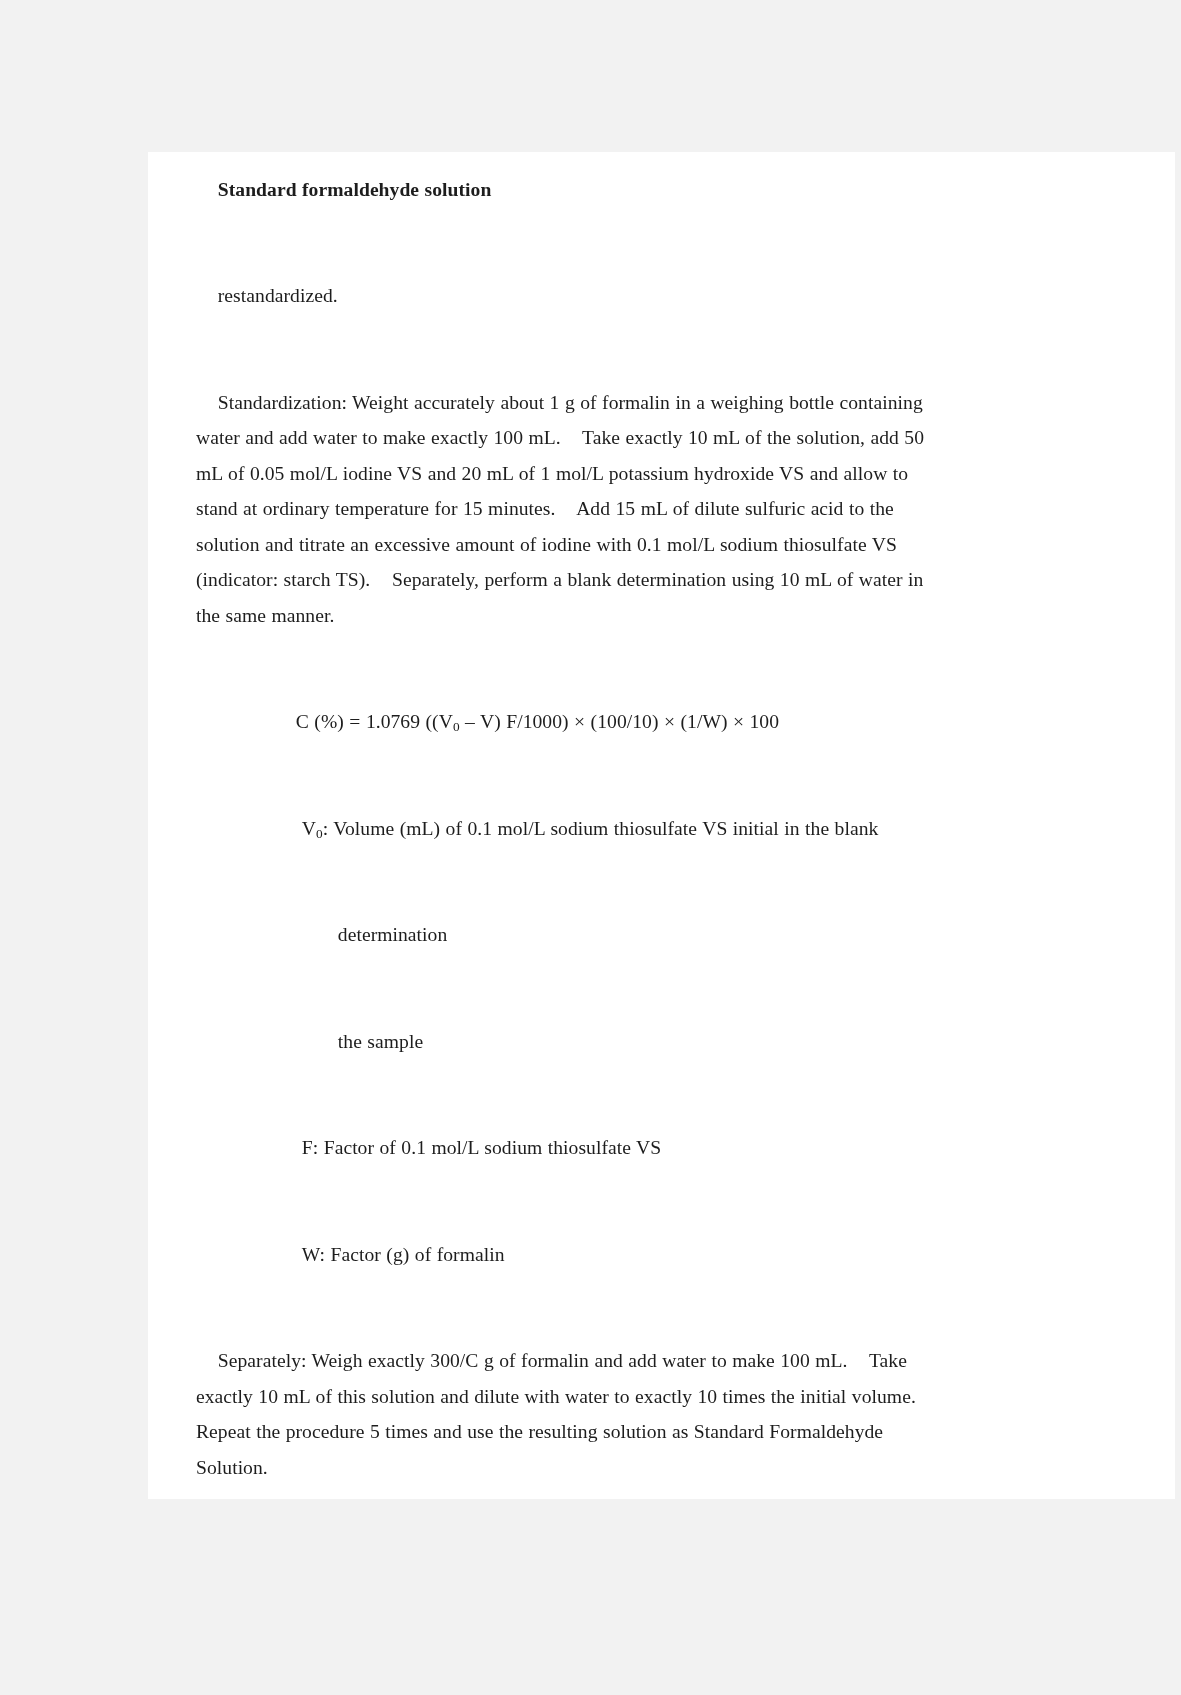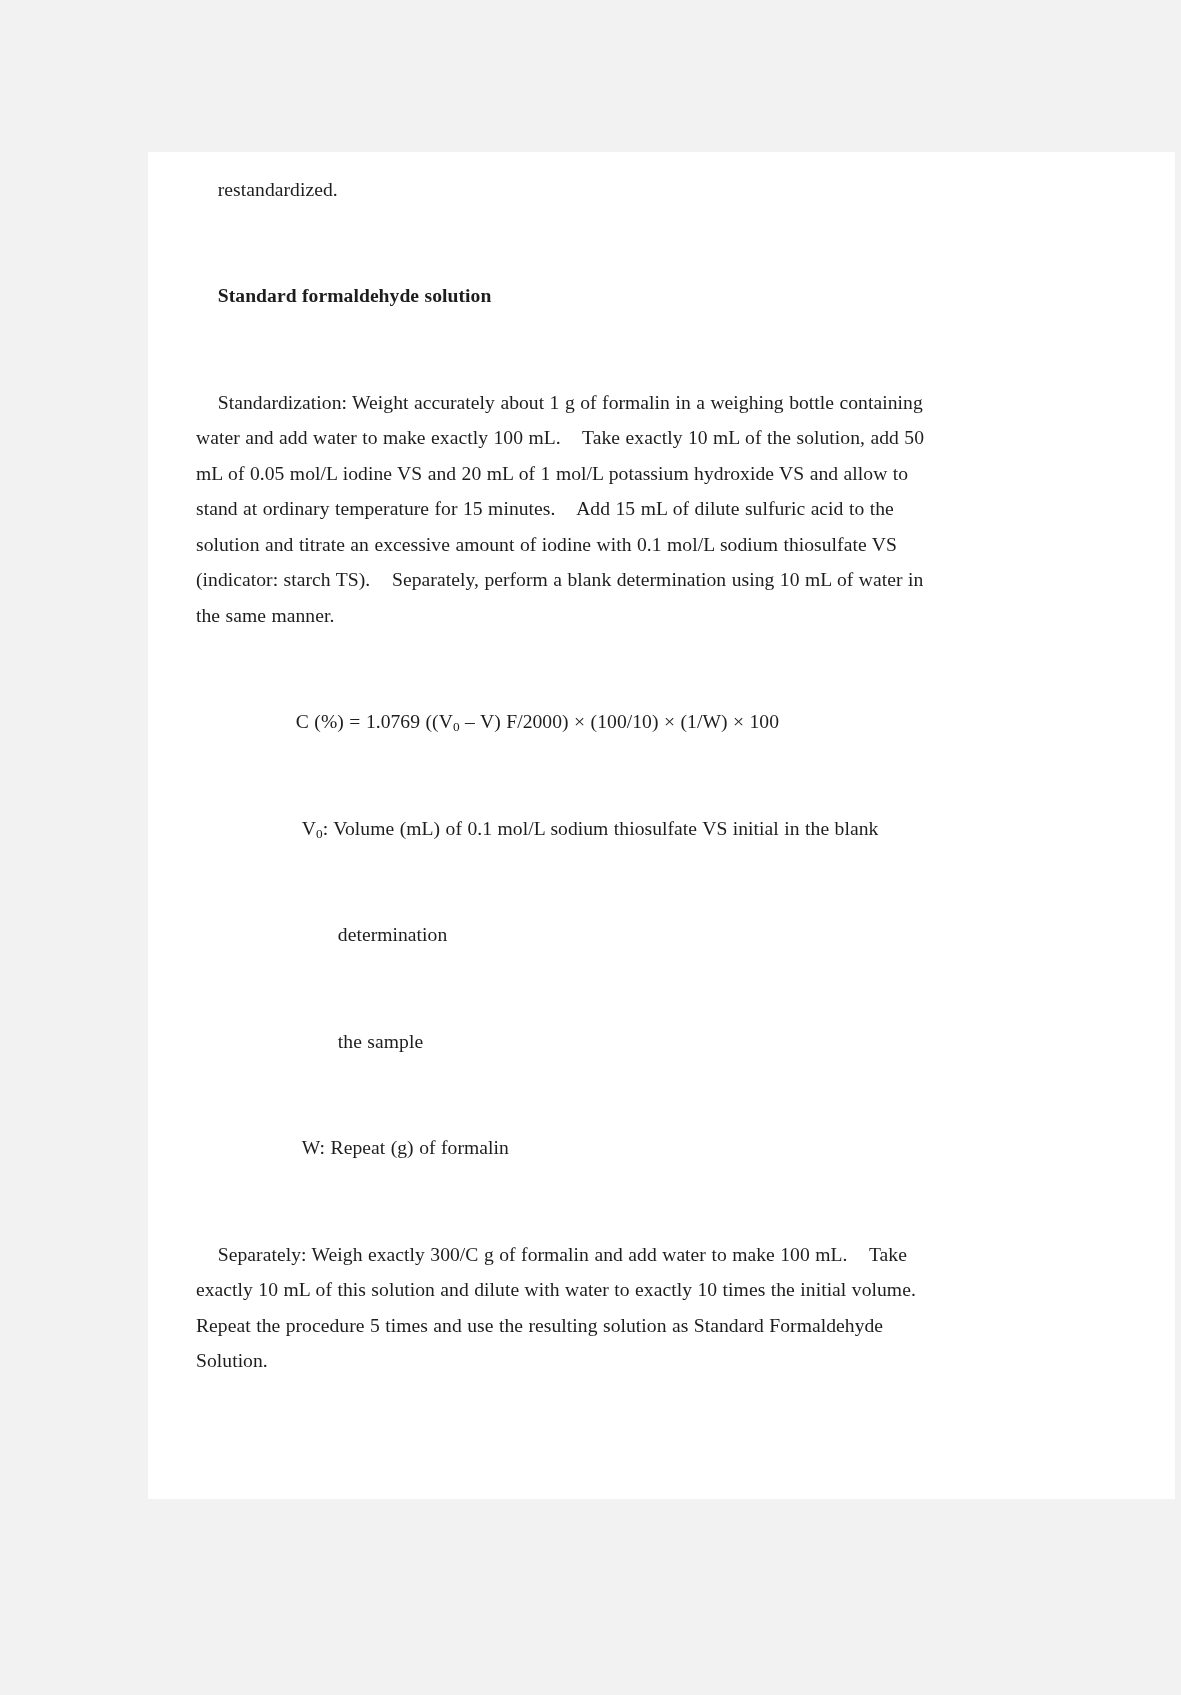--- a/index.html
+++ b/index.html
@@ -69,52 +69,55 @@
   }
 </style>
 </head>
 <body>
 
 <div class="page-sheet">
 </div>
 
 <div class="text-column">
 
+  <p class="para line heading">
+    <span>Standard formaldehyde solution</span>
+  </p>
+
   <p class="para line">
     <span>restandardized.</span>
-  </p>
-
-  <p class="para line heading">
-    <span>Standard formaldehyde solution</span>
   </p>
 
   <p class="para line">
     <span class="lbl-underline">Standardization</span><span>: Weight accurately about 1 g of formalin in a weighing bottle containing water and add water to make exactly 100 mL.    Take exactly 10 mL of the solution, add 50 mL of 0.05 mol/L iodine VS and 20 mL of 1 mol/L potassium hydroxide VS and allow to stand at ordinary temperature for 15 minutes.    Add 15 mL of dilute sulfuric acid to the solution and titrate an excessive amount of iodine with 0.1 mol/L sodium thiosulfate VS (indicator: starch TS).    Separately, perform a blank determination using 10 mL of water in the same manner.</span>
   </p>
 
 
   <p class="para line indent-eq">
-    <span>C (%) = 1.0769 ((V</span><sub>0</sub><span> – V) F/2000) × (100/10) × (1/W) × 100</span>
+    <span>C (%) = 1.0769 ((V</span><sub>0</sub><span> – V) F/1000) × (100/10) × (1/W) × 100</span>
   </p>
 
   <p class="para line indent-var">
     <span>V</span><sub>0</sub><span>: Volume (mL) of 0.1 mol/L sodium thiosulfate VS initial in the blank</span>
   </p>
 
   <p class="para line indent-var2">
     <span>determination</span>
   </p>
 
 
   <p class="para line indent-var2">
     <span>the sample</span>
   </p>
 
+  <p class="para line indent-var">
+    <span>F: Factor of 0.1 mol/L sodium thiosulfate VS</span>
+  </p>
 
   <p class="para line indent-var">
-    <span>W: Repeat (g) of formalin</span>
+    <span>W: Factor (g) of formalin</span>
   </p>
 
   <p class="para line">
     <span class="lbl-underline">Separately</span><span>: Weigh exactly 300/C g of formalin and add water to make 100 mL.    Take exactly 10 mL of this solution and dilute with water to exactly 10 times the initial volume. Repeat the procedure 5 times and use the resulting solution as Standard Formaldehyde Solution.</span>
   </p>
 
 </div>
 
 </body></html>

